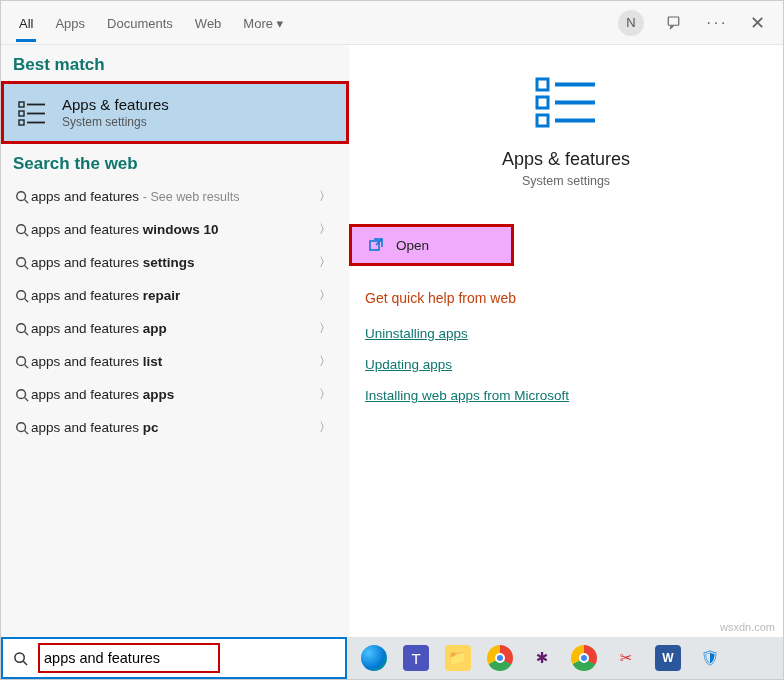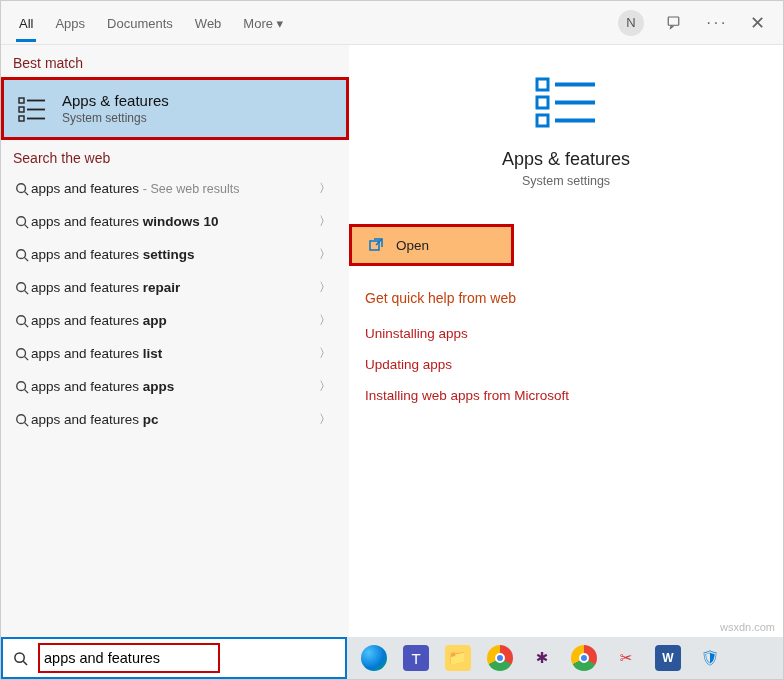--- a/index.html
+++ b/index.html
@@ -9,41 +9,41 @@
   .topbar .tab.active { color: #222; }
   .topbar .tab.active::after { content:""; position:absolute; left:-3px; right:-3px; bottom:-1px; height:3px; background:#0078d4; }
   .topbar-spacer { flex: 1; }
   .avatar { width: 26px; height: 26px; border-radius: 50%; background: #e2e2e2; color:#555; display:flex; align-items:center; justify-content:center; font-size:13px; }
   .topicon { color:#666; font-size:16px; cursor:pointer; }
   .topicon.dots { letter-spacing:2px; }
   .topicon.close { font-size:18px; }
   .main { display:flex; height: calc(100% - 44px - 42px); }
   .left { width: 348px; background:#f7f7f7; overflow:hidden; }
   .right { flex:1; background:#fff; padding: 0; }
-  .section-label { font-size:14px; font-weight:400; color:#7f1d1d; padding: 10px 12px 6px; }
+  .section-label { font-size:17px; font-weight:700; color:#0f766e; padding: 10px 12px 6px; }
   .best-match { display:flex; align-items:center; gap:14px; padding:12px 14px; background:#b8d6ec; border:3px solid #c40000; }
   .best-match .bm-icon { width:30px; height:30px; display:flex; flex-wrap:wrap; gap:2px; align-content:center; }
   .bm-title { font-size:15px; color:#111; }
   .bm-sub { font-size:12px; color:#555; margin-top:2px; }
   .web-item { display:flex; align-items:center; justify-content:space-between; padding:8px 14px 8px 14px; cursor:pointer; }
   .web-left { display:flex; align-items:center; min-width:0; }
   .web-left .mag { color:#444; font-size:14px; width:16px; }
   .web-text { font-size:13.5px; color:#222; white-space:nowrap; }
   .web-text .bold { font-weight:700; }
   .web-text .faded { color:#888; font-size:12.5px; }
   .chev { color:#666; font-size:12px; padding-right:4px; }
   .right-hero { display:flex; flex-direction:column; align-items:center; padding: 30px 0 18px; }
   .hero-icon { color:#0078d4; margin-bottom:18px; }
   .hero-title { font-size:18px; color:#222; }
   .hero-sub { font-size:12.5px; color:#666; margin-top:4px; }
-  .open-row { display:flex; align-items:center; gap:12px; padding:10px 16px; background:#fdba74; border:3px solid #c40000; width:165px; margin-left:0; font-size:13.5px; color:#222; cursor:pointer; }
+  .open-row { display:flex; align-items:center; gap:12px; padding:10px 16px; background:#f0abfc; border:3px solid #c40000; width:165px; margin-left:0; font-size:13.5px; color:#222; cursor:pointer; }
   .open-row .opicon { color:#0078d4; }
   .open-container { margin-top:18px; }
   .help-label { font-size:14px; font-weight:400; color:#c2410c; padding: 24px 16px 12px; }
-  .help-link { font-size:13.5px; color:#b91c1c; padding:8px 16px; cursor:pointer; }
+  .help-link { font-size:13.5px; color:#0f766e; padding:8px 16px; cursor:pointer;text-decoration:underline; }
   .searchbar-row { position:absolute; bottom:0; left:0; right:0; height:42px; display:flex; align-items:stretch; background:#eee; }
   .searchbox { width:346px; border:2px solid #0078d4; background:#fff; display:flex; align-items:center; }
   .searchbox .mag { font-size:15px; padding:0 10px; color:#333; }
   .searchbox input { border:none; outline:none; font-size:14.5px; width:170px; height:22px; }
   .search-highlight { border:2px solid #c40000; padding:2px 4px; }
   .taskbar { flex:1; display:flex; align-items:center; padding-left:14px; gap:16px; background:#e3e6e8; }
   .tb-icon { width:26px; height:26px; border-radius:4px; display:flex; align-items:center; justify-content:center; font-size:15px; cursor:pointer; }
   .watermark { position:absolute; right:8px; bottom:46px; font-size:11px; color:#bbb; }
   svg { display:block; }
 </style>

